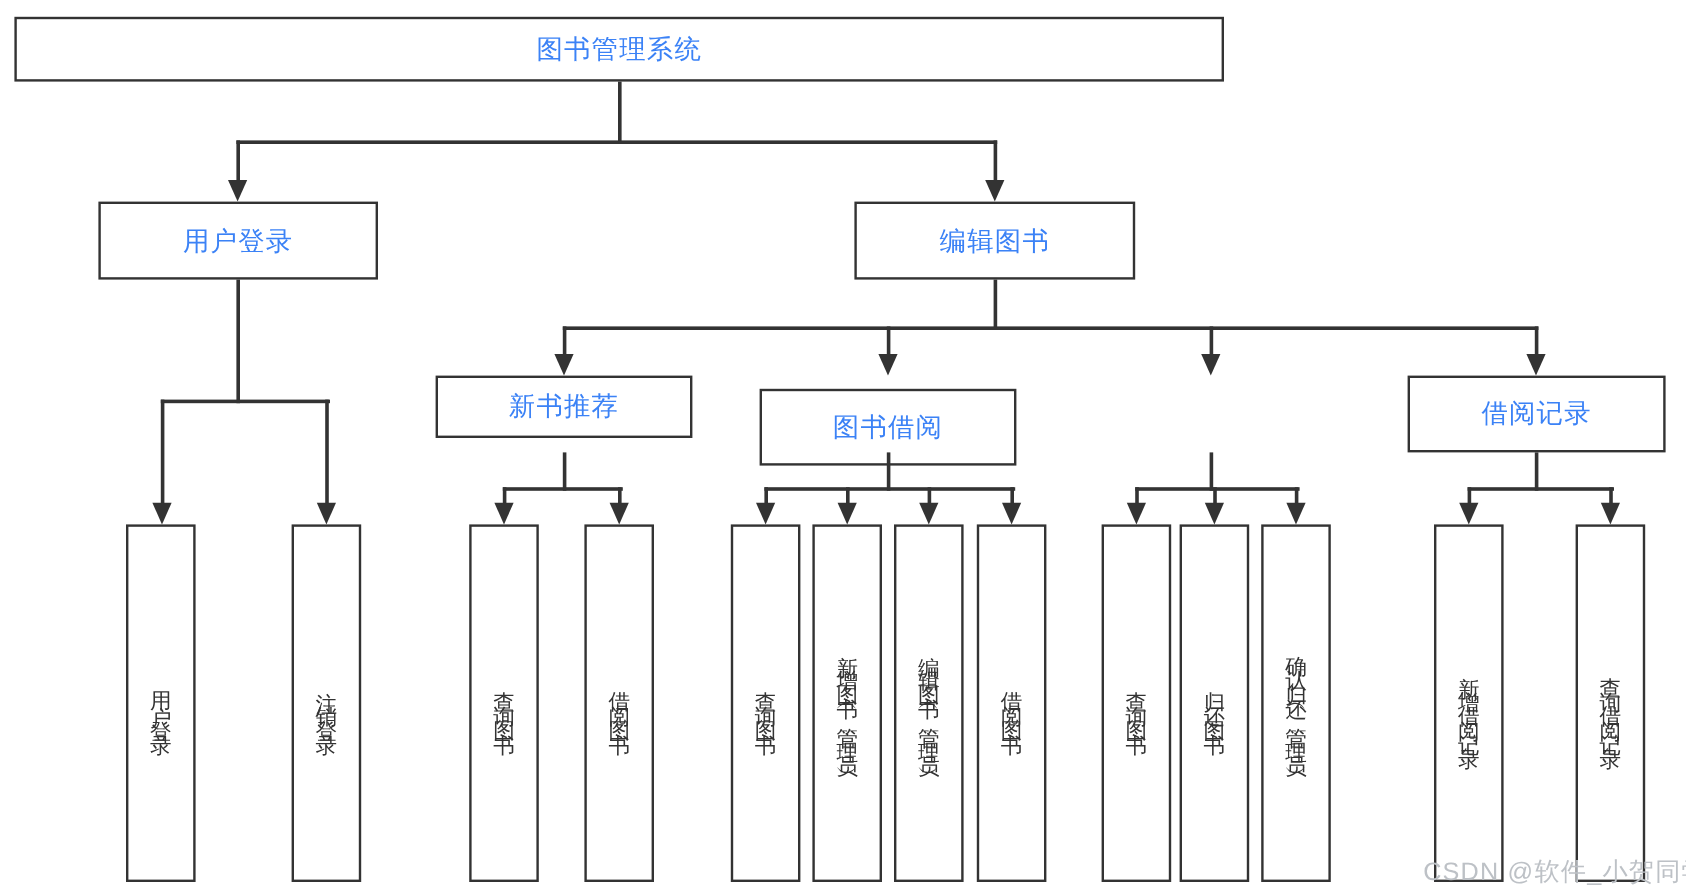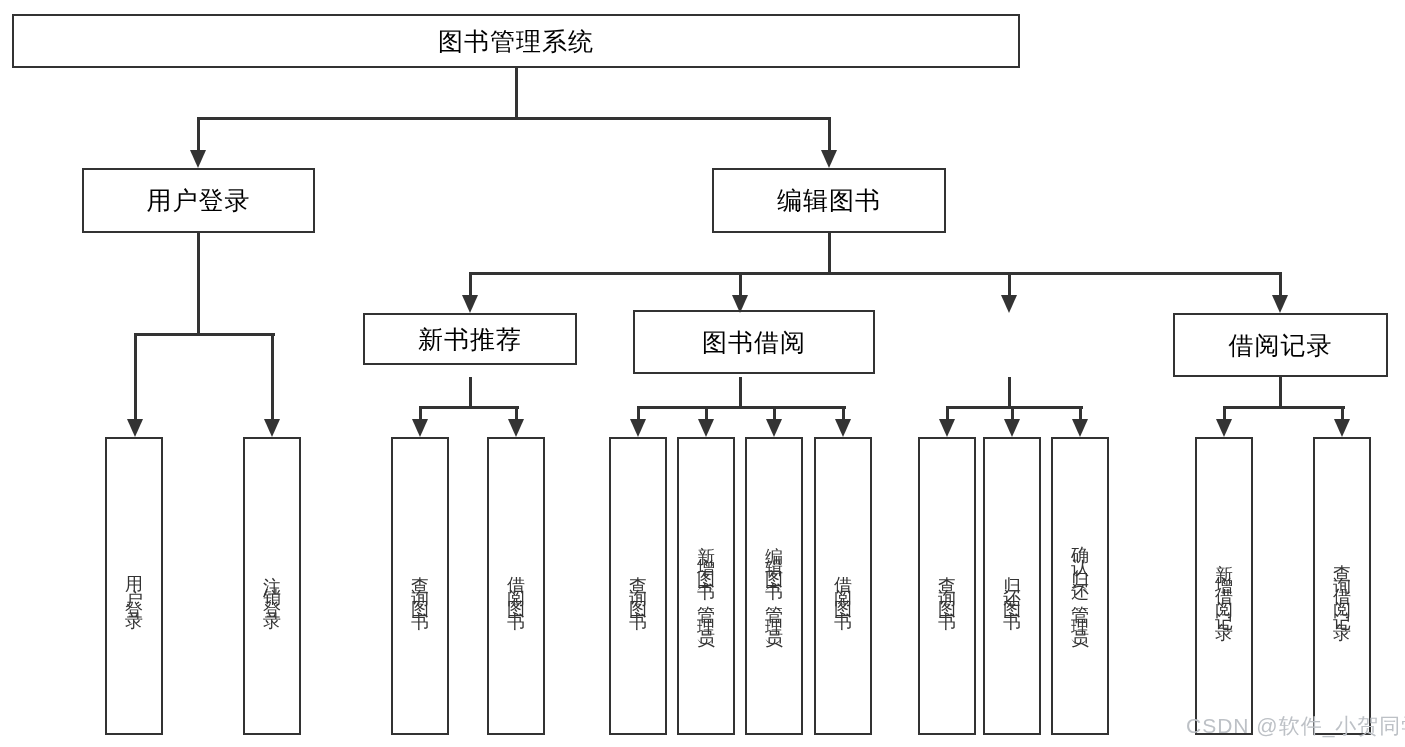--- a/index.html
+++ b/index.html
@@ -4,21 +4,21 @@
 <style>
   html,body{margin:0;padding:0;background:#ffffff;}
   .canvas{
     position:relative;width:1405px;height:747px;background:#ffffff;overflow:hidden;
     font-family:"Liberation Sans","DejaVu Sans",sans-serif;color:#303030;
   }
   .box{
     position:absolute;box-sizing:border-box;border:2.5px solid #333333;background:#ffffff;
     display:flex;align-items:center;justify-content:center;
   }
-  .hlabel{font-size:25px;letter-spacing:1px;color:#000000;white-space:nowrap;}
+  .hlabel{font-size:22px;letter-spacing:1px;color:#3b82f6;white-space:nowrap;}
   .leaf .vlabel{
     writing-mode:vertical-rl;text-orientation:mixed;
     font-size:18px;line-height:1;letter-spacing:12px;color:#333333;
   }
   .line{position:absolute;background:#333333;}
   .arrow{
     position:absolute;width:0;height:0;
     border-left:8px solid transparent;border-right:8px solid transparent;
     border-top:18px solid #333333;
   }
@@ -39,21 +39,21 @@
   <div class="box" style="left:82px;top:168px;width:233px;height:65px;">
     <span class="hlabel">用户登录</span>
   </div>
   <div class="box" style="left:712px;top:168px;width:234px;height:65px;">
     <span class="hlabel">编辑图书</span>
   </div>
 
   <div class="box" style="left:363px;top:313px;width:214px;height:52px;">
     <span class="hlabel">新书推荐</span>
   </div>
-  <div class="box" style="left:633px;top:310px;width:242px;height:64px;">
+  <div class="box" style="left:633px;top:324px;width:214px;height:64px;">
     <span class="hlabel">图书借阅</span>
   </div>
   <div class="box" style="left:1173px;top:313px;width:215px;height:64px;">
     <span class="hlabel">借阅记录</span>
   </div>
 
   <div class="box leaf" style="left:105px;top:437px;width:58px;height:298px;">
     <span class="vlabel">用户登录</span>
   </div>
   <div class="box leaf" style="left:243px;top:437px;width:58px;height:298px;">

